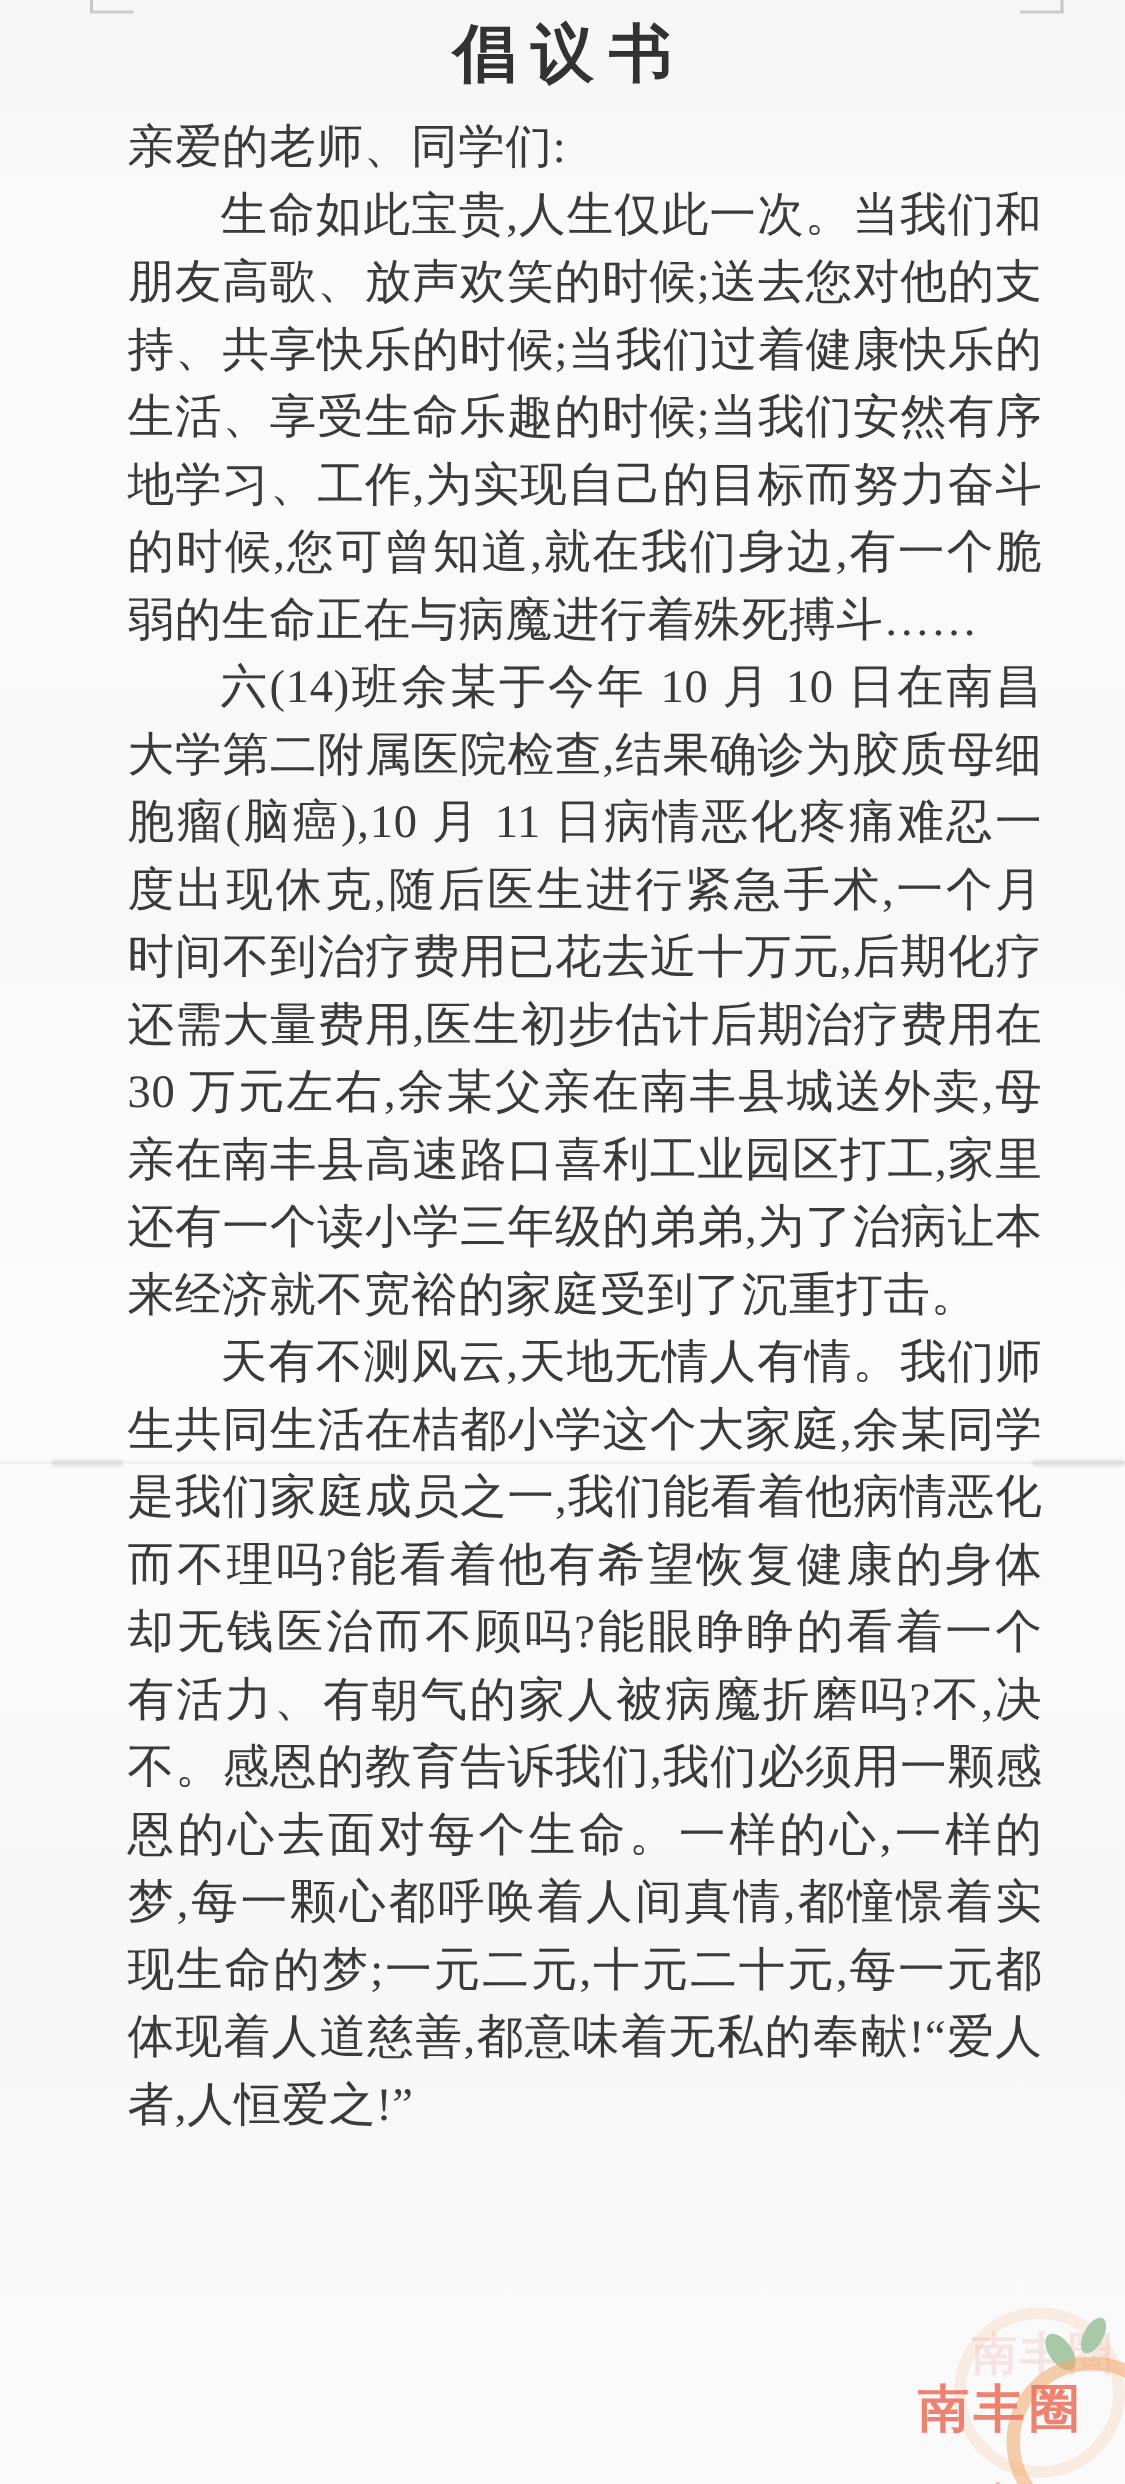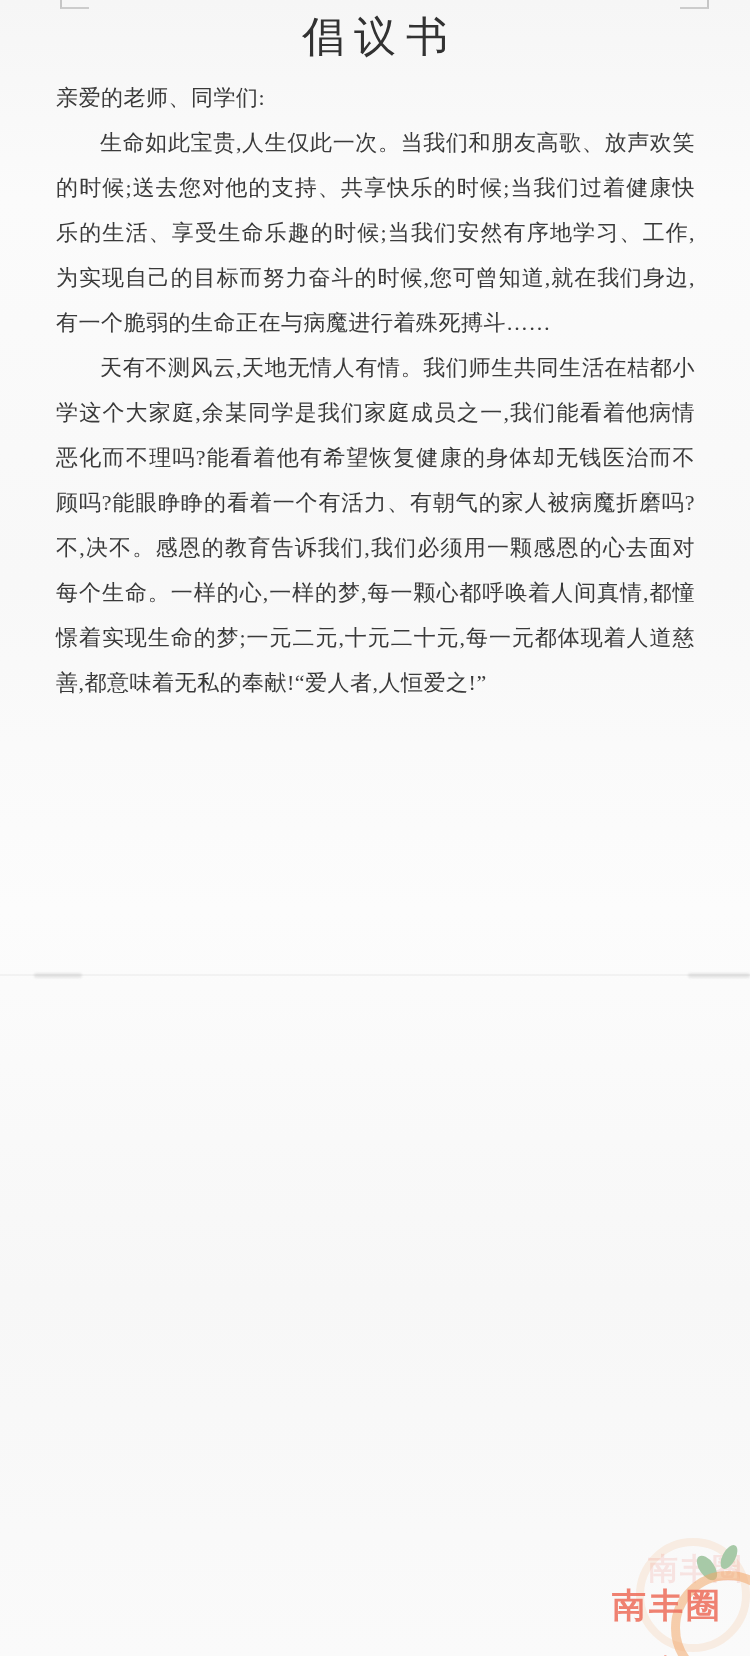--- a/index.html
+++ b/index.html
@@ -19,31 +19,31 @@
   }
 
   
   .corner { position: absolute; top: 0; height: 7px; width: 27px; }
   .corner-tl { left: 60px; border-left: 2px solid #c6c6c6; border-bottom: 2px solid #cccccc; }
   .corner-tr { left: 680px; border-right: 2px solid #c6c6c6; border-bottom: 2px solid #cccccc; }
 
   .title {
     margin: 6px 0 7px 0;
     font-size: 42px;
-    font-weight: 400;
+    font-weight: 700;
     line-height: 62px;
     text-align: center;
     letter-spacing: 10px;
     padding-left: 10px; 
     color: #323232;
   }
 
   .bodytext {
-    padding: 0 55px 0 56px;
-    font-size: 22px;
+    padding: 0 55px 0 85px;
+    font-size: 31px;
     line-height: 45px;
     text-align: justify;
     letter-spacing: 0.5px;
   }
   .bodytext p { margin: 0; }
   .salutation { text-indent: 0; }
   .para { text-indent: 2em; }
 
   
   .seam {
@@ -105,20 +105,21 @@
 <div class="page">
 
   <div class="corner corner-tl"></div>
   <div class="corner corner-tr"></div>
 
   <h1 class="title">倡议书</h1>
 
   <div class="bodytext">
     <p class="salutation">亲爱的老师、同学们:</p>
     <p class="para">生命如此宝贵,人生仅此一次。当我们和朋友高歌、放声欢笑的时候;送去您对他的支持、共享快乐的时候;当我们过着健康快乐的生活、享受生命乐趣的时候;当我们安然有序地学习、工作,为实现自己的目标而努力奋斗的时候,您可曾知道,就在我们身边,有一个脆弱的生命正在与病魔进行着殊死搏斗……</p>
+    <p class="para">六(14)班余某于今年 10 月 10 日在南昌大学第二附属医院检查,结果确诊为胶质母细胞瘤(脑癌),10 月 11 日病情恶化疼痛难忍一度出现休克,随后医生进行紧急手术,一个月时间不到治疗费用已花去近十万元,后期化疗还需大量费用,医生初步估计后期治疗费用在 30 万元左右,余某父亲在南丰县城送外卖,母亲在南丰县高速路口喜利工业园区打工,家里还有一个读小学三年级的弟弟,为了治病让本来经济就不宽裕的家庭受到了沉重打击。</p>
     <p class="para">天有不测风云,天地无情人有情。我们师生共同生活在桔都小学这个大家庭,余某同学是我们家庭成员之一,我们能看着他病情恶化而不理吗?能看着他有希望恢复健康的身体却无钱医治而不顾吗?能眼睁睁的看着一个有活力、有朝气的家人被病魔折磨吗?不,决不。感恩的教育告诉我们,我们必须用一颗感恩的心去面对每个生命。一样的心,一样的梦,每一颗心都呼唤着人间真情,都憧憬着实现生命的梦;一元二元,十元二十元,每一元都体现着人道慈善,都意味着无私的奉献!“爱人者,人恒爱之!”</p>
   </div>
 
   <div class="seam"></div>
 
   <div class="watermark">
     <div class="wm-ring-ghost"></div>
     <div class="wm-name-ghost">南丰圈</div>
     <svg class="wm-leaves" width="52" height="42" viewBox="0 0 52 42">
       <ellipse cx="15" cy="26" rx="7.5" ry="14" transform="rotate(-35 15 26)" fill="#a7c9a7"></ellipse>

